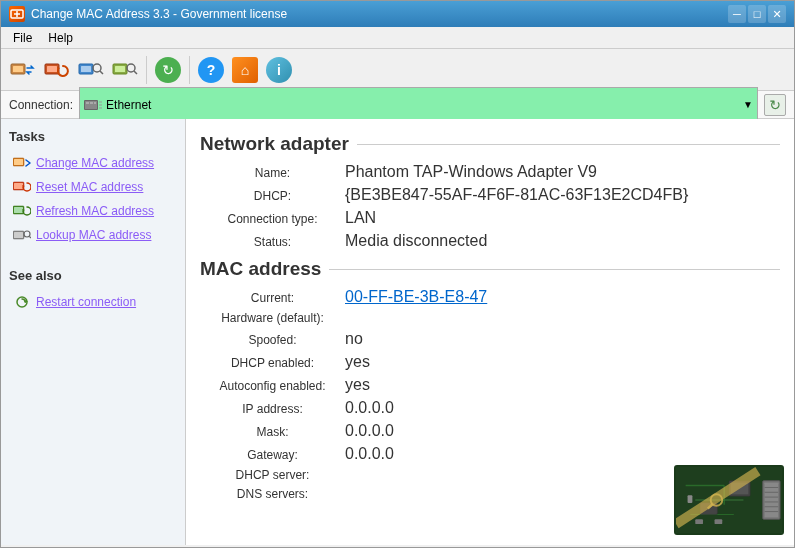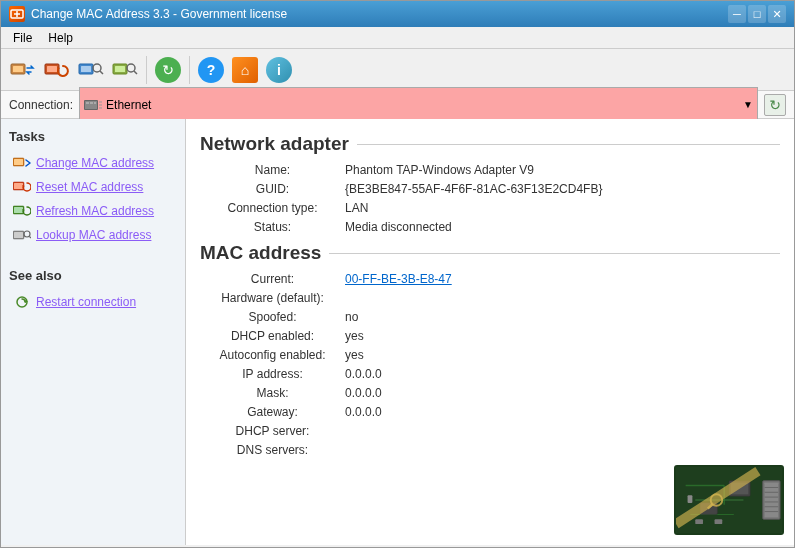--- a/index.html
+++ b/index.html
@@ -218,21 +218,21 @@
       text-align: center;
     }
     .info-label {
       width: 145px;
       flex-shrink: 0;
       color: #333;
       font-size: 12px;
     }
     .info-value {
       color: #333;
-      font-size: 12px;
+      font-size: 16px;
     }
     .info-value.link {
       color: #0066cc;
       text-decoration: underline;
       cursor: pointer;
     }
 
     
     .adapter-image {
       position: absolute;
@@ -333,21 +333,21 @@
     <div class="tb-icon-home">⌂</div>
   </button>
 
   <button class="toolbar-btn" title="Info">
     <div class="tb-icon-info">i</div>
   </button>
 </div>
 
 <div class="connection-bar">
   <span class="connection-label">Connection:</span>
-  <div class="connection-select" style="flex:1; border: 1px solid #aaa; height: 36px; display:flex; align-items:center; justify-content:space-between; padding: 14px 4px; background: #fca5a5; cursor:pointer;">
+  <div class="connection-select" style="flex:1; border: 1px solid #aaa; height: 36px; display:flex; align-items:center; justify-content:space-between; padding: 14px 4px; background: #86efac; cursor:pointer;">
     <div class="connection-select-inner">
       <svg width="18" height="14" viewBox="0 0 18 14">
         <rect x="0" y="2" width="14" height="10" rx="1" fill="#666"></rect>
         <rect x="1" y="3" width="12" height="8" rx="0.5" fill="#888"></rect>
         <rect x="2" y="4" width="3" height="2" fill="#aaa"></rect>
         <rect x="6" y="4" width="3" height="2" fill="#aaa"></rect>
         <rect x="10" y="4" width="2" height="2" fill="#aaa"></rect>
         <line x1="15" y1="4" x2="18" y2="4" stroke="#999" stroke-width="1"></line>
         <line x1="15" y1="7" x2="18" y2="7" stroke="#999" stroke-width="1"></line>
         <line x1="15" y1="10" x2="18" y2="10" stroke="#999" stroke-width="1"></line>
@@ -434,21 +434,21 @@
     <div class="section-header">
       <span class="section-title">Network adapter</span>
       <div class="section-line"></div>
     </div>
 
     <div class="info-row">
       <span class="info-label">Name:</span>
       <span class="info-value">Phantom TAP-Windows Adapter V9</span>
     </div>
     <div class="info-row">
-      <span class="info-label">GUID:</span>
+      <span class="info-label">DHCP:</span>
       <span class="info-value">{BE3BE847-55AF-4F6F-81AC-63F13E2CD4FB}</span>
     </div>
     <div class="info-row">
       <span class="info-label">Connection type:</span>
       <span class="info-value">LAN</span>
     </div>
     <div class="info-row">
       <span class="info-label">Status:</span>
       <span class="info-value">Media disconnected</span>
     </div>

